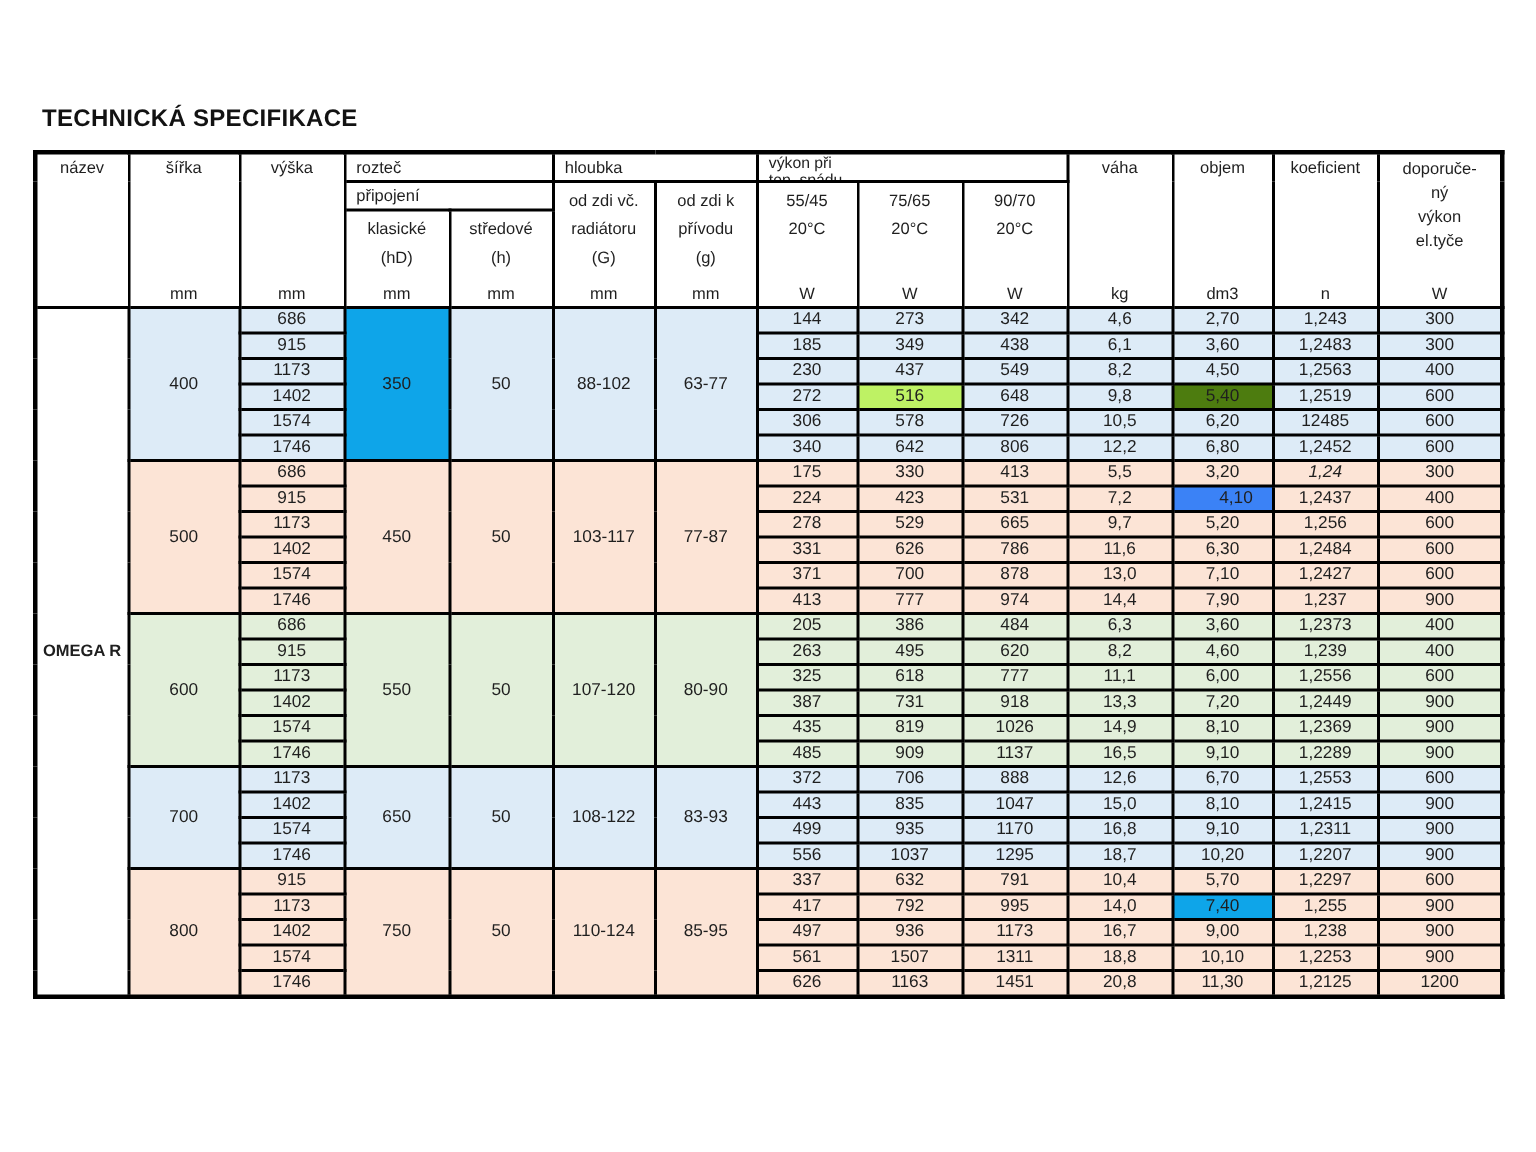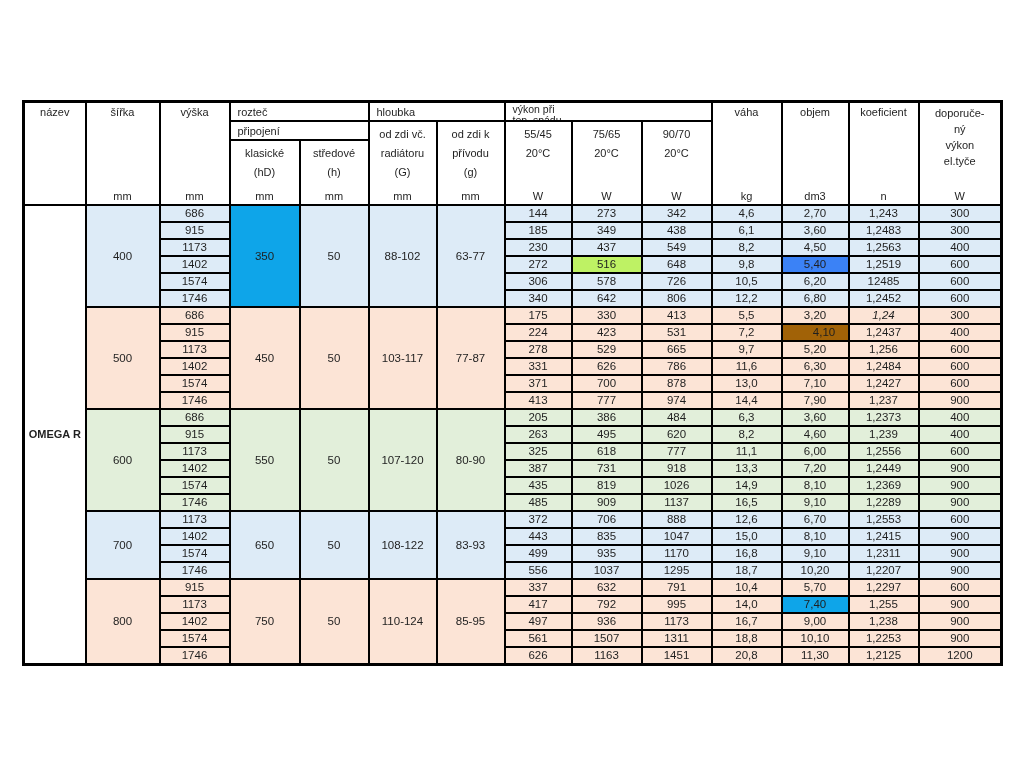--- a/index.html
+++ b/index.html
@@ -37,20 +37,21 @@
              text-align:left; padding:1px 0 0 7px; white-space:pre-line; }
   tbody tr { height:15px; }
   tbody td { font-size:11.5px; line-height:15px; }
   td.name-cell { background:#ffffff; font-weight:bold; font-size:11px; }
 </style>
 </head>
 <body>
 
 <div class="page">
 
+  <h1 class="title">TECHNICKÁ SPECIFIKACE</h1>
 
   <table class="spec">
     <colgroup>
       <col style="width:62px">
         <col style="width:74px">
         <col style="width:70px">
       <col style="width:70px">
         <col style="width:69px">
         <col style="width:68px">
       <col style="width:68px">
@@ -180,21 +181,21 @@
           <td style="background: rgb(221, 235, 247);">4,50</td>
           <td style="background: rgb(221, 235, 247);">1,2563</td>
           <td style="background: rgb(221, 235, 247);">400</td>
         </tr>
         <tr>
           <td style="background: rgb(221, 235, 247);">1402</td>
           <td style="background: rgb(221, 235, 247);">272</td>
           <td style="background: #bef264;">516</td>
           <td style="background: rgb(221, 235, 247);">648</td>
           <td style="background: rgb(221, 235, 247);">9,8</td>
-          <td style="background: #3b82f6;">5,40</td>
+          <td style="background: #4d7c0f;">5,40</td>
           <td style="background: rgb(221, 235, 247);">1,2519</td>
           <td style="background: rgb(221, 235, 247);">600</td>
         </tr>
         <tr>
           <td style="background: rgb(221, 235, 247);">1574</td>
           <td style="background: rgb(221, 235, 247);">306</td>
           <td style="background: rgb(221, 235, 247);">578</td>
           <td style="background: rgb(221, 235, 247);">726</td>
           <td style="background: rgb(221, 235, 247);">10,5</td>
           <td style="background: rgb(221, 235, 247);">6,20</td>
@@ -225,21 +226,21 @@
           <td style="background: rgb(252, 228, 214);">3,20</td>
           <td style="background: rgb(252, 228, 214); font-style: italic;">1,24</td>
           <td style="background: rgb(252, 228, 214);">300</td>
         </tr>
         <tr>
           <td style="background: rgb(252, 228, 214);">915</td>
           <td style="background: rgb(252, 228, 214);">224</td>
           <td style="background: rgb(252, 228, 214);">423</td>
           <td style="background: rgb(252, 228, 214);">531</td>
           <td style="background: rgb(252, 228, 214);">7,2</td>
-          <td style="background: #a16207; padding-left: 18px;">4,10</td>
+          <td style="background: #3b82f6; padding-left: 18px;">4,10</td>
           <td style="background: rgb(252, 228, 214);">1,2437</td>
           <td style="background: rgb(252, 228, 214);">400</td>
         </tr>
         <tr>
           <td style="background: rgb(252, 228, 214);">1173</td>
           <td style="background: rgb(252, 228, 214);">278</td>
           <td style="background: rgb(252, 228, 214);">529</td>
           <td style="background: rgb(252, 228, 214);">665</td>
           <td style="background: rgb(252, 228, 214);">9,7</td>
           <td style="background: rgb(252, 228, 214);">5,20</td>

